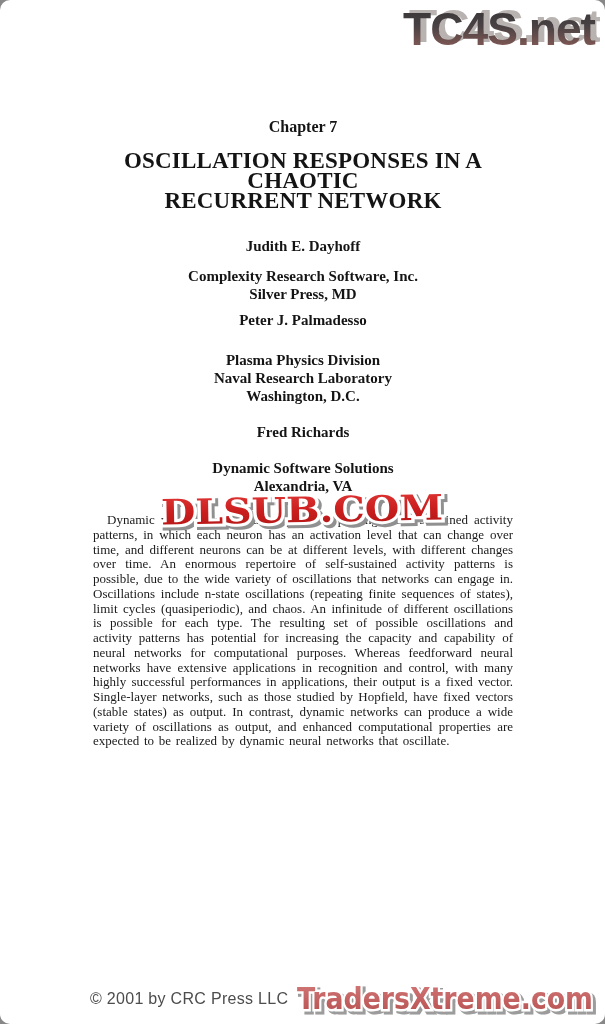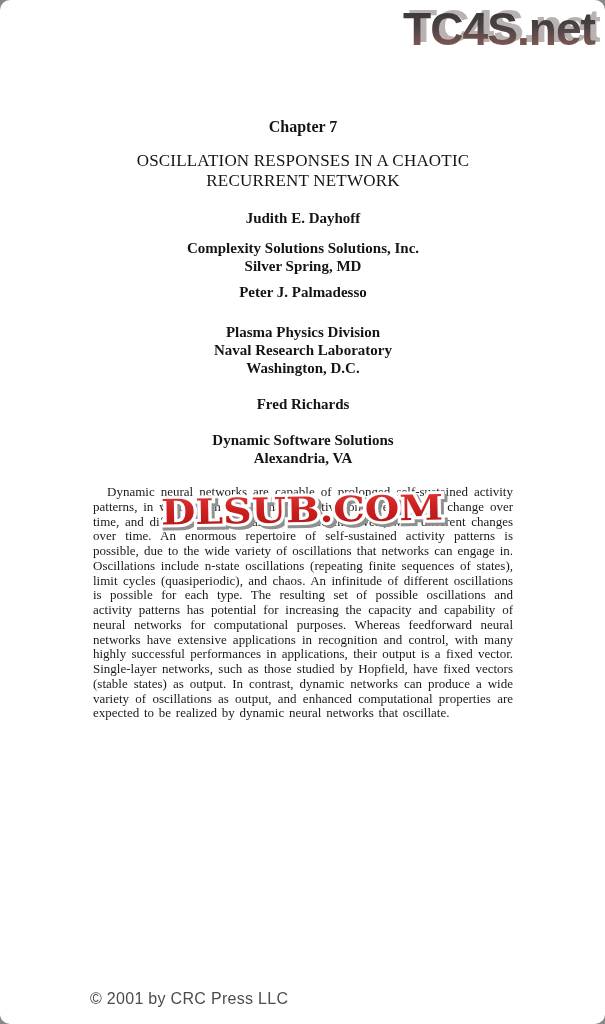--- a/index.html
+++ b/index.html
@@ -33,28 +33,28 @@
     padding-top: 118px;
     text-align: center;
   }
   .chapter-label {
     font-size: 16px;
     line-height: 18px;
     font-weight: bold;
   }
   .chapter-title {
     margin-top: 15px;
-    font-size: 17px;
+    font-size: 23px;
     line-height: 20px;
-    font-weight: normal;
+    font-weight: bold;
     letter-spacing: 0.2px;
   }
   .author-name { font-size: 15px; line-height: 18px; font-weight: bold; }
   .author-aff  { font-size: 15px; line-height: 18px; font-weight: bold; }
-  .name-1 { margin-top: 18px; }
+  .name-1 { margin-top: 26px; }
   .aff-1  { margin-top: 12px; }
   .name-2 { margin-top: 8px; }
   .aff-2  { margin-top: 22px; }
   .name-3 { margin-top: 18px; }
   .aff-3  { margin-top: 18px; }
   .section-heading {
     margin-top: 9px;
     font-size: 15px;
     line-height: 18px;
     font-weight: bold;
@@ -120,22 +120,22 @@
   <div class="content">
     <div class="chapter-label">Chapter 7</div>
 
     <div class="chapter-title">
       <div>OSCILLATION RESPONSES IN A CHAOTIC</div>
       <div>RECURRENT NETWORK</div>
     </div>
 
     <div class="author-name name-1">Judith E. Dayhoff</div>
     <div class="author-aff aff-1">
-      <div>Complexity Solutions Solutions, Inc.</div>
-      <div>Silver Spring, MD</div>
+      <div>Complexity Research Software, Inc.</div>
+      <div>Silver Press, MD</div>
     </div>
 
     <div class="author-name name-2">Peter J. Palmadesso</div>
     <div class="author-aff aff-2">
       <div>Plasma Physics Division</div>
       <div>Naval Research Laboratory</div>
       <div>Washington, D.C.</div>
     </div>
 
     <div class="author-name name-3">Fred Richards</div>
@@ -156,14 +156,25 @@
           <stop offset="0.5" stop-color="#cc1f1f"></stop>
           <stop offset="1" stop-color="#b01414"></stop>
         </linearGradient>
       </defs>
       <text x="148" y="39" text-anchor="middle" textLength="282" lengthAdjust="spacingAndGlyphs" font-family="DejaVu Serif, serif" font-weight="bold" font-size="35" fill="url(#dlsubGrad)" stroke="#ffffff" stroke-width="6" paint-order="stroke" transform="rotate(-1 150 27)">DLSUB.COM</text>
     </svg>
   </div>
 
   <div class="copyright">© 2001 by CRC Press LLC</div>
 
+  <div class="traders-wrap">
+    <svg width="313" height="50" viewBox="0 0 313 50">
+      <defs>
+        <linearGradient id="tradGrad" x1="0" y1="0" x2="0" y2="1">
+          <stop offset="0" stop-color="#d47a7a"></stop>
+          <stop offset="1" stop-color="#b64f4f"></stop>
+        </linearGradient>
+      </defs>
+      <text x="155" y="36" text-anchor="middle" textLength="296" lengthAdjust="spacingAndGlyphs" font-family="DejaVu Sans, sans-serif" font-weight="bold" font-size="31" fill="url(#tradGrad)" stroke="#ffffff" stroke-width="5" paint-order="stroke">TradersXtreme.com</text>
+    </svg>
+  </div>
 
 </div>
 
 </body></html>

